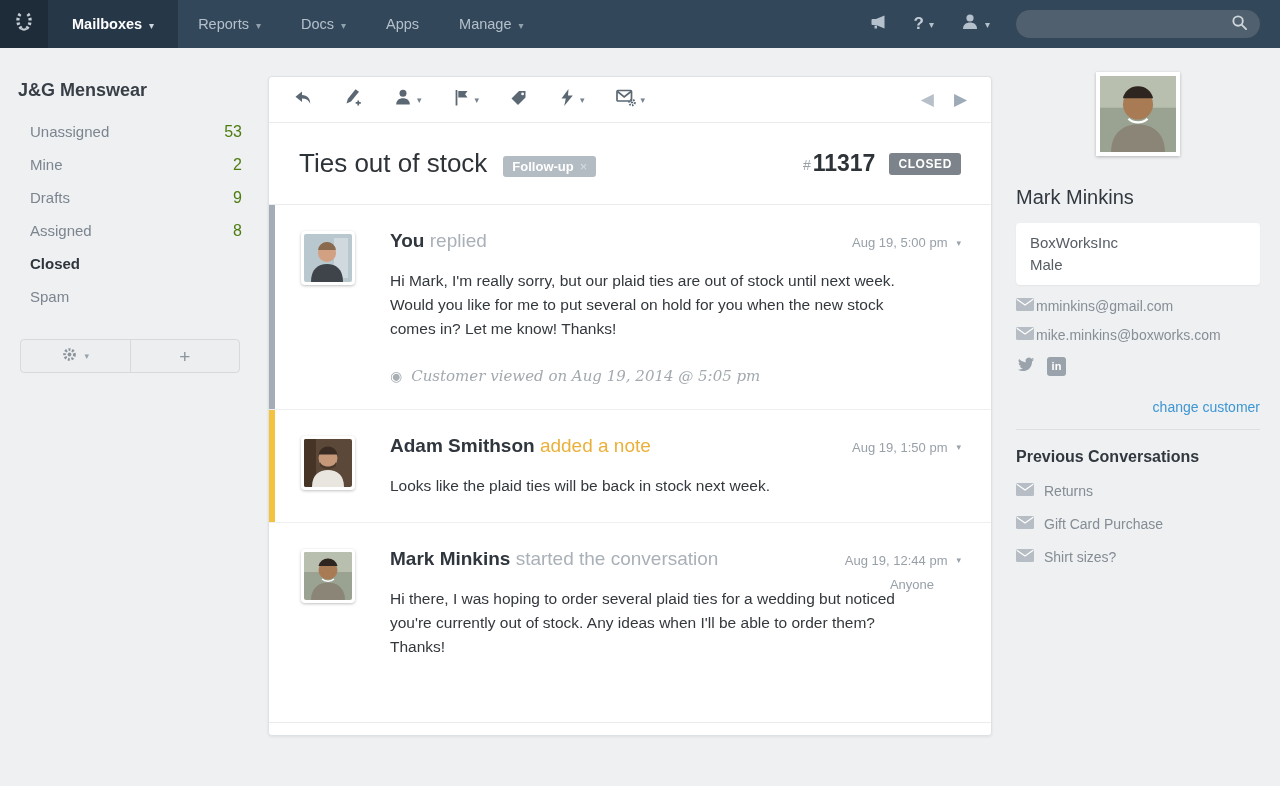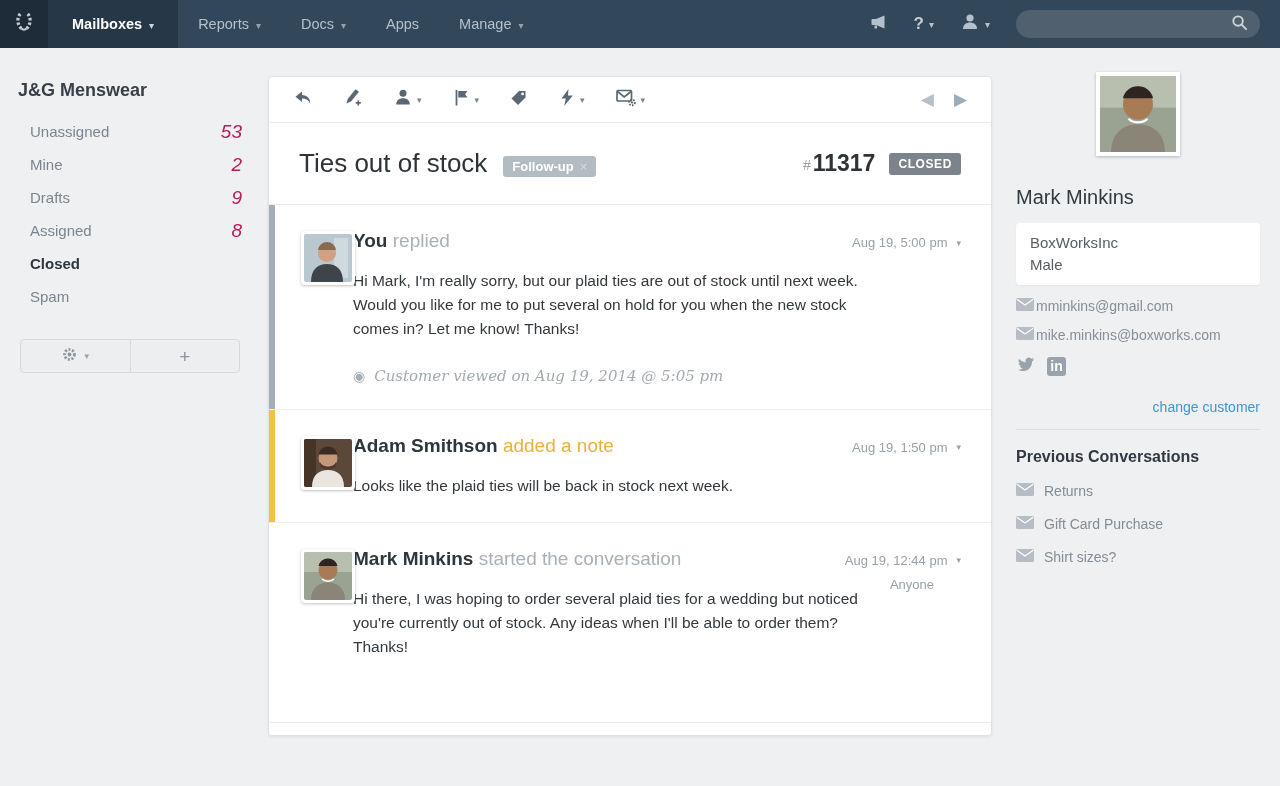--- a/index.html
+++ b/index.html
@@ -19,21 +19,21 @@
   .help-glyph { font-size:17px; font-weight:bold; color:#c3cdd6; }
   .search-box { width:244px; height:28px; background:#50606e; border-radius:14px; display:flex; align-items:center; padding:0 12px; }
   .search-box input { flex:1; background:transparent; border:none; outline:none; color:#e6ebef; font-size:13px; font-family:inherit; }
   .search-box svg { flex:0 0 auto; }
 
   
   .left-sidebar { position:absolute; top:48px; left:0; width:278px; }
   .mailbox-title { font-size:18px; font-weight:bold; color:#393f47; margin:32px 0 14px 18px; }
   .folder-list { list-style:none; }
   .folder-row { display:flex; align-items:center; height:33px; padding:0 36px 0 30px; font-size:15px; color:#7c858f; cursor:pointer; }
-  .folder-row .count { margin-left:auto; font-size:19px; color:#be185d;font-style:italic; }
+  .folder-row .count { margin-left:auto; font-size:16px; color:#4d7c0f; }
   .folder-row.active { color:#2e353d; font-weight:bold; }
   .btn-group { display:flex; width:220px; margin:26px 0 0 20px; border:1px solid #d7dadd; border-radius:4px; background:#eceef0; height:34px; }
   .btn-half { flex:1; display:flex; align-items:center; justify-content:center; gap:6px; cursor:pointer; color:#8c959e; }
   .btn-half:first-child { border-right:1px solid #d7dadd; }
   .btn-half .caret { font-size:9px; color:#9aa2ab; }
   .plus-glyph { font-size:19px; color:#8c959e; line-height:1; }
 
   
   .panel { position:absolute; left:268px; top:76px; width:724px; height:660px; background:#ffffff; border:1px solid #dfe2e5; border-radius:4px; box-shadow:0 1px 3px rgba(0,0,0,0.07); display:flex; flex-direction:column; }
   .toolbar { height:46px; flex:0 0 auto; display:flex; align-items:center; padding:0 24px; border-bottom:1px solid #e9ebed; }
@@ -55,21 +55,21 @@
   .status-badge { margin-left:14px; background:#7d838a; color:#ffffff; font-size:12px; font-weight:bold; letter-spacing:0.6px; border-radius:3px; padding:4px 9px; }
 
   .messages { flex:1; overflow:hidden; }
   .msg { position:relative; border-bottom:1px solid #edeff1; padding:26px 30px 24px 36px; }
   .msg:last-child { border-bottom:none; }
   .msg-strip { position:absolute; left:0; top:0; bottom:0; width:6px; }
   .strip-gray { background:#a4adb7; }
   .strip-yellow { background:#f3c23e; }
   .avatar { position:absolute; left:32px; top:26px; width:54px; height:54px; background:#ffffff; border-radius:4px; box-shadow:0 1px 3px rgba(0,0,0,0.25); padding:3px; }
   .avatar svg { display:block; border-radius:2px; }
-  .msg-inner { margin-left:48px; }
+  .msg-inner { margin-left:85px; }
   .msg-header { font-size:19px; line-height:1.1; }
   .msg-author { font-weight:bold; color:#2f363d; }
   .msg-action { color:#a9b0b7; }
   .msg-action.note { color:#eab03a; }
   .msg-time { position:absolute; right:30px; top:30px; font-size:13px; color:#98a0a8; display:flex; align-items:center; gap:9px; cursor:pointer; }
   .msg-time .caret { font-size:9px; color:#9aa2aa; }
   .msg-assignee { position:absolute; right:57px; top:54px; font-size:13px; color:#98a0a8; }
   .msg-body { margin-top:17px; font-size:15.5px; line-height:1.55; color:#33383d; max-width:543px; }
   .viewed-row { margin-top:26px; display:flex; align-items:center; gap:9px; color:#a2a9af; }
   .viewed-eye { font-size:14px; color:#a7aeb4; }
@@ -77,21 +77,21 @@
   .panel-footer { flex:0 0 auto; height:13px; border-top:1px solid #e9ebed; border-radius:0 0 4px 4px; background:#ffffff; }
 
   
   .right-sidebar { position:absolute; left:1016px; top:48px; width:244px; }
   .cust-avatar { width:84px; height:84px; margin:24px auto 0 auto; background:#ffffff; padding:4px; box-shadow:0 1px 3px rgba(0,0,0,0.25); }
   .cust-avatar svg { display:block; }
   .cust-name { font-size:20px; color:#32383f; margin-top:30px; }
   .cust-card { background:#ffffff; border-radius:4px; margin-top:14px; padding:9px 14px; font-size:15px; color:#565d64; line-height:1.45; box-shadow:0 1px 2px rgba(0,0,0,0.05); }
   .contact-row { display:flex; align-items:center; gap:2px; margin-top:13px; font-size:14px; color:#868e96; cursor:pointer; }
   .social-row { display:flex; align-items:center; gap:12px; margin-top:13px; }
-  .linkedin-chip { width:19px; height:19px; background:#9aa3ab; border-radius:3px; color:#ffffff; font-size:14px; font-weight:bold; display:flex; align-items:center; justify-content:center; cursor:pointer; }
+  .linkedin-chip { width:19px; height:19px; background:#9aa3ab; border-radius:3px; color:#ffffff; font-size:11px; font-weight:bold; display:flex; align-items:center; justify-content:center; cursor:pointer; }
   .change-link { text-align:right; margin-top:22px; font-size:14px; color:#3e96d2; cursor:pointer; }
   .divider { border-top:1px solid #dcdfe2; margin-top:14px; }
   .prev-title { font-size:16px; font-weight:bold; color:#32383f; margin-top:18px; }
   .prev-row { display:flex; align-items:flex-start; gap:10px; margin-top:17px; font-size:14px; color:#848c94; cursor:pointer; }
 </style>
 </head>
 <body>
 
 <div class="topnav">
   <div class="logo-box">

